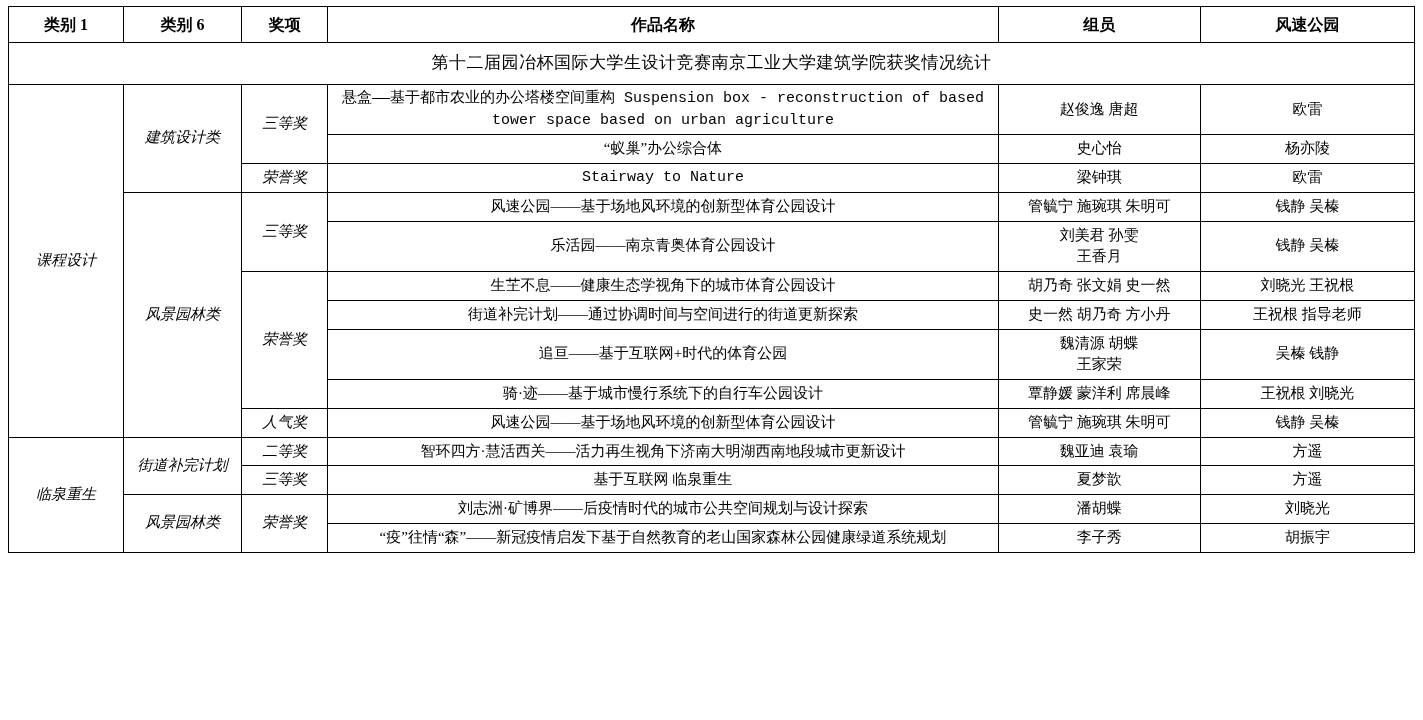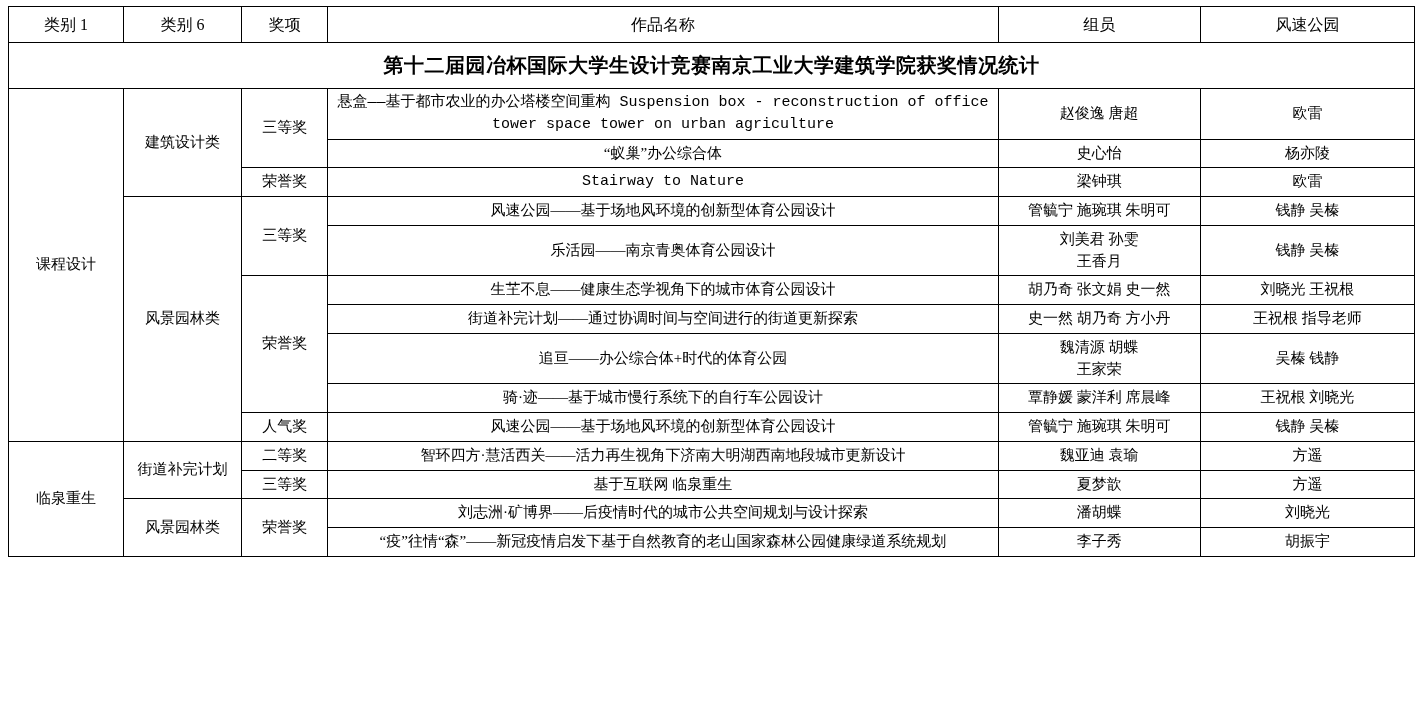--- a/index.html
+++ b/index.html
@@ -27,42 +27,43 @@
   table.award-table th {
     border: 1px solid #000000;
     padding: 3px 4px;
     text-align: center;
     vertical-align: middle;
     font-weight: normal;
     font-size: 15px;
     line-height: 1.45;
   }
   table.award-table .title-cell {
-    font-size: 20px;
-    font-weight: bold;
+    font-size: 17px;
+    font-weight: normal;
     padding: 8px 4px;
     letter-spacing: 0.5px;
   }
   table.award-table thead.col-head td {
-    font-weight: normal;
+    font-weight: bold;
     font-size: 16px;
     padding: 6px 4px;
   }
   .work-cell {
     font-family: "Liberation Mono", "Liberation Serif", monospace;
     font-size: 15px;
   }
   .cjk {
     font-family: "Liberation Serif", serif;
   }
   .two-line {
     line-height: 1.7;
   }
   .cat1-cell, .cat2-cell, .prize-cell {
     font-size: 15px;
+    font-style: italic;
   }
 </style>
 </head>
 <body>
 
 <div class="sheet">
 <table class="award-table">
   <colgroup>
     <col style="width:115px">
     <col style="width:118px">
@@ -85,21 +86,21 @@
       <td class="cjk">组员</td>
       <td class="cjk">风速公园</td>
     </tr>
   </thead>
   <tbody>
 
     <tr>
       <td class="cat1-cell cjk" rowspan="10">课程设计</td>
       <td class="cat2-cell cjk" rowspan="3">建筑设计类</td>
       <td class="prize-cell cjk" rowspan="2">三等奖</td>
-      <td class="work-cell two-line">悬盒——基于都市农业的办公塔楼空间重构 Suspension box - reconstruction of office tower space tower on urban agriculture</td>
+      <td class="work-cell two-line">悬盒——基于都市农业的办公塔楼空间重构 Suspension box - reconstruction of based tower space based on urban agriculture</td>
       <td class="cjk">赵俊逸 唐超</td>
       <td class="cjk">欧雷</td>
     </tr>
 
     <tr>
       <td class="cjk">“蚁巢”办公综合体</td>
       <td class="cjk">史心怡</td>
       <td class="cjk">杨亦陵</td>
     </tr>
 
@@ -132,21 +133,21 @@
       <td class="cjk">刘晓光 王祝根</td>
     </tr>
 
     <tr>
       <td class="cjk">街道补完计划——通过协调时间与空间进行的街道更新探索</td>
       <td class="cjk">史一然 胡乃奇 方小丹</td>
       <td class="cjk">王祝根 指导老师</td>
     </tr>
 
     <tr>
-      <td class="cjk">追亘——办公综合体+时代的体育公园</td>
+      <td class="cjk">追亘——基于互联网+时代的体育公园</td>
       <td class="cjk two-line" style="white-space:pre-line">魏清源 胡蝶
 王家荣</td>
       <td class="cjk">吴榛 钱静</td>
     </tr>
 
     <tr>
       <td class="cjk">骑·迹——基于城市慢行系统下的自行车公园设计</td>
       <td class="cjk">覃静媛 蒙洋利 席晨峰</td>
       <td class="cjk">王祝根 刘晓光</td>
     </tr>

